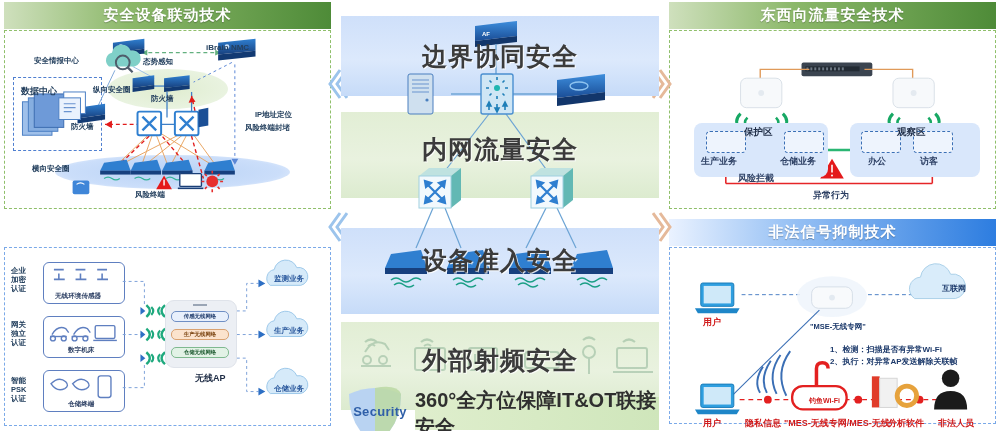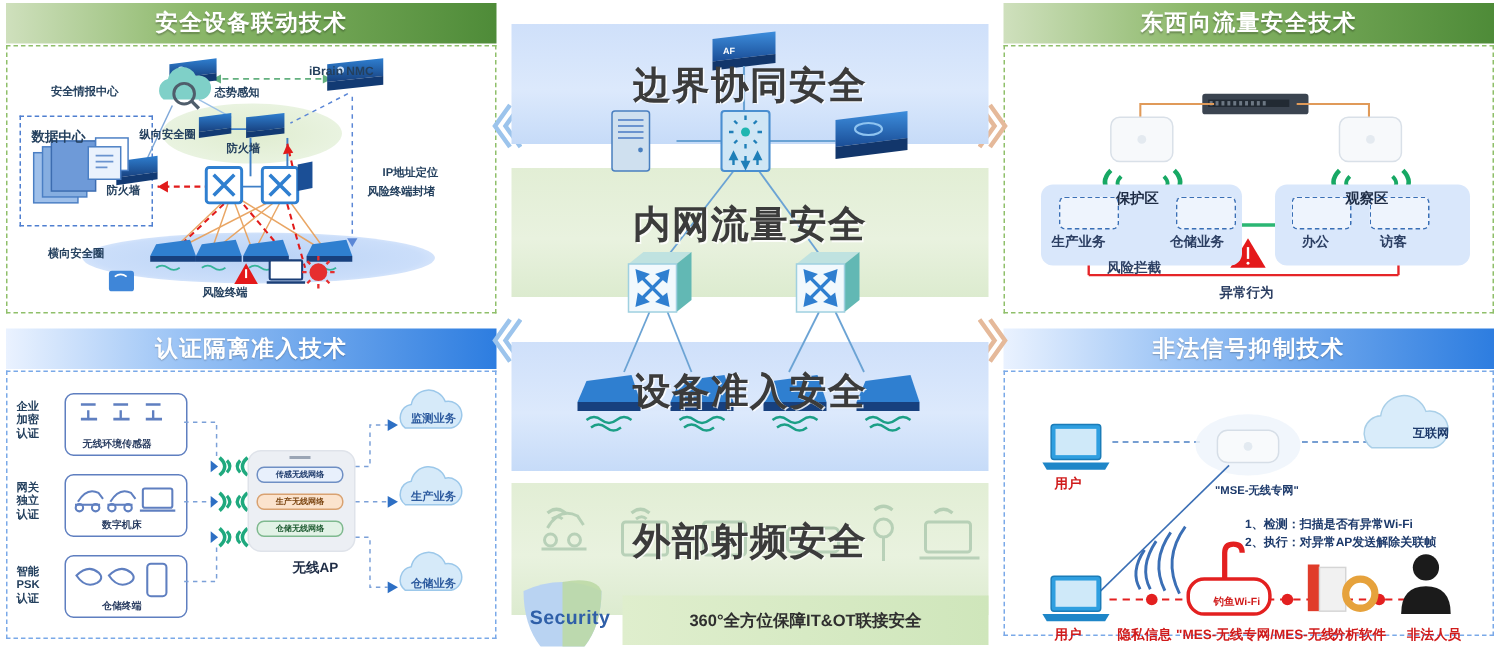--- a/index.html
+++ b/index.html
@@ -38,21 +38,21 @@
   #band2{top:96px;height:86px;}
   #band3{top:212px;height:86px;}
   #band4{top:306px;height:88px;}
   .band-title{position:absolute;left:0;width:100%;text-align:center;
     font-size:25px;font-weight:bold;color:#3b3b3b;letter-spacing:1px;
     text-shadow:1px 1px 0 rgba(255,255,255,.85);}
   #t1{top:24px;} #t2{top:117px;} #t3{top:228px;} #t4{top:328px;}
   .footer-banner{position:absolute;left:74px;top:381px;width:244px;height:33px;
     background:linear-gradient(90deg,#dfeecd 0%,#cfe6bb 100%);
     display:flex;align-items:center;justify-content:center;
-    font-size:11px;font-weight:bold;color:#2f2f2f;}
+    font-size:20px;font-weight:bold;color:#2f2f2f;}
   .shield-label{position:absolute;left:8px;top:388px;width:62px;text-align:center;
     font-size:13px;font-weight:bold;color:#2f5fa8;letter-spacing:.3px;z-index:3;}
 
   
   .lbl{position:absolute;font-size:7.5px;color:#2c3f63;font-weight:bold;white-space:nowrap;}
   .lbl.red{color:#d01b1b;}
   .lbl.dk{color:#24405e;text-align:right;}
   .lbl9{font-size:9px;}
 
   svg.ov{position:absolute;left:0;top:0;width:100%;height:100%;overflow:visible;
@@ -244,21 +244,20 @@
       <span class="lbl dk" style="left:16px;top:54px;font-size:9px;">数据中心</span>
       <span class="lbl dk" style="left:66px;top:91px;">防火墙</span>
       <span class="lbl dk" style="left:250px;top:79px;">IP地址定位</span>
       <span class="lbl dk" style="left:240px;top:92px;">风险终端封堵</span>
       <span class="lbl dk" style="left:27px;top:133px;">横向安全圈</span>
       <span class="lbl dk" style="left:130px;top:159px;">风险终端</span>
     </div>
   </div>
 
   <div class="panel blue" id="panel-bl">
-    <div class="p-head">认证隔离准入技术</div>
     <div class="panel-body">
 
       <div style="position:absolute;left:6px;top:18px;width:24px;font-size:7.5px;font-weight:bold;color:#24405e;line-height:9px;white-space:pre;">企业
 加密
 认证</div>
       <div style="position:absolute;left:6px;top:72px;width:24px;font-size:7.5px;font-weight:bold;color:#24405e;line-height:9px;white-space:pre;">网关
 独立
 认证</div>
       <div style="position:absolute;left:6px;top:128px;width:24px;font-size:7.5px;font-weight:bold;color:#24405e;line-height:9px;white-space:pre;">智能
 PSK

